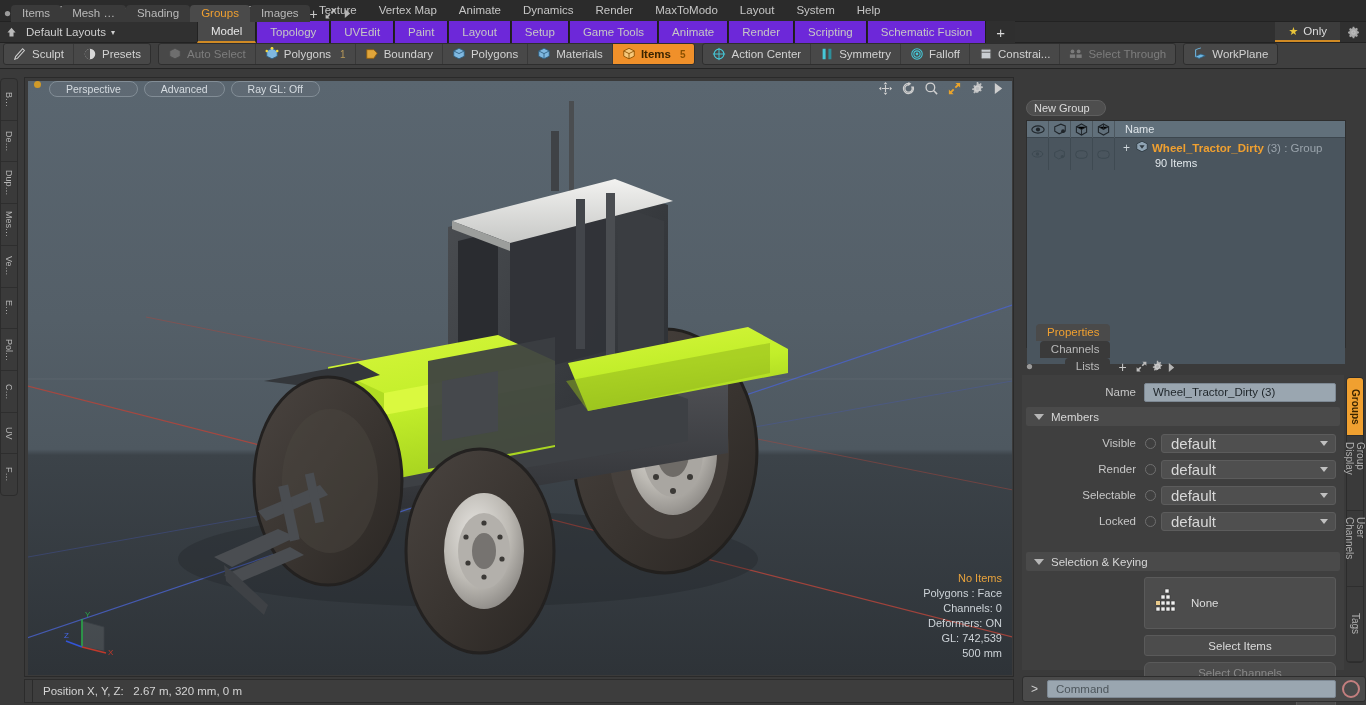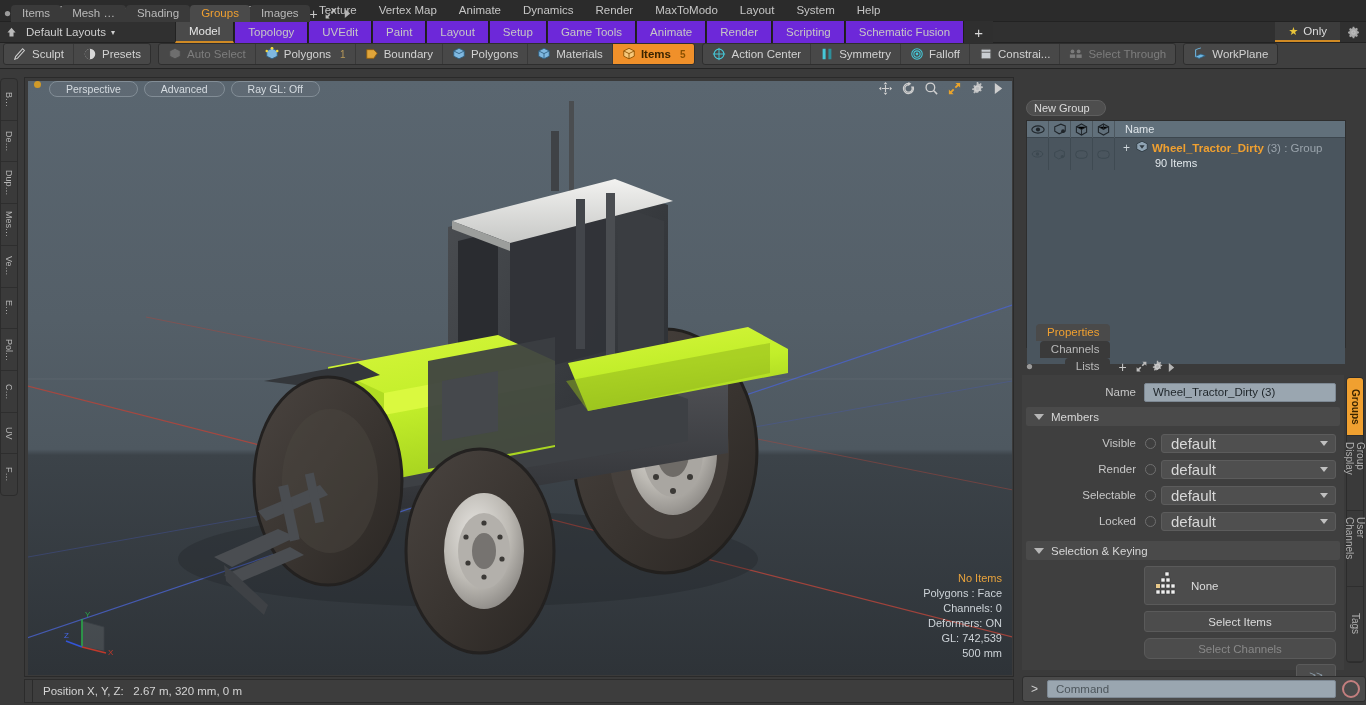--- a/index.html
+++ b/index.html
@@ -12,21 +12,21 @@
     background:#2b2b2b; display:flex; align-items:center; padding-left:8px; }
   .menubar .mi { padding:0 11px; line-height:21px; font-size:11.5px; color:#c6c6c6; white-space:nowrap; }
 
   
   .layoutbar { position:absolute; left:0; top:21px; width:1366px; height:22px;
     background:#303030; border-top:1px solid #222; border-bottom:1px solid #222;
     display:flex; align-items:center; }
   .home-icon { width:22px; height:22px; display:flex; align-items:center; justify-content:center; }
   .layout-name { font-size:11.5px; color:#cfcfcf; padding-left:4px; white-space:nowrap; }
   .layout-caret { margin-left:5px; font-size:8px; color:#cfcfcf; }
-  .tabstrip { display:flex; align-items:stretch; height:22px; margin-left:60px; }
+  .tabstrip { display:flex; align-items:stretch; height:22px; margin-left:82px; }
   .ltab { padding:0 13px; display:flex; align-items:center; font-size:11.5px;
     color:#c6c6c6; border-left:1px solid #222; border-right:1px solid #1d1d1d;
     background:#6d28d9; white-space:nowrap; }
   .ltab.active { background:#4a4a4a; color:#e6e6e6; border-bottom:2px solid #d08a24; }
   .ltab.plus { background:#2f2f2f; border:none; color:#d8d8d8; font-size:15px; padding:0 10px; }
   .layout-right { margin-left:auto; display:flex; align-items:center; height:22px; }
   .only-btn { display:flex; align-items:center; gap:5px; padding:0 13px; height:20px;
     background:#3c3c3c; border-bottom:2px solid #d08a24; color:#dcdcdc; font-size:11.5px; }
   .star { color:#e8c43a; font-size:11px; }
   .gear-sm { width:26px; display:flex; align-items:center; justify-content:center; }
@@ -130,21 +130,21 @@
     border-left:4px solid transparent; border-right:4px solid transparent; border-top:5px solid #c0c0c0; }
   .pcircle { width:11px; height:11px; border-radius:50%; border:1px solid #6f6f6f;
     margin-right:6px; margin-left:1px; flex:0 0 11px; }
   .psection { height:19px; background:#4a4a4a; border-radius:2px; margin:2px 4px 6px 4px;
     display:flex; align-items:center; padding-left:8px; font-size:11.5px; color:#d6d6d6; gap:7px; }
   .tri { width:0; height:0; border-left:5px solid transparent; border-right:5px solid transparent;
     border-top:6px solid #b6b6b6; }
   .pbtn { height:21px; background:#4c4c4c; border:1px solid #5a5a5a; border-radius:3px;
     display:flex; align-items:center; justify-content:center; font-size:11.5px; color:#dcdcdc; }
   .pbtn.dim { color:#888; }
-  .noneblock { height:39px; background:#4c4c4c; border:1px solid #5a5a5a; border-radius:3px;
+  .noneblock { height:52px; background:#4c4c4c; border:1px solid #5a5a5a; border-radius:3px;
     display:flex; align-items:center; padding-left:10px; gap:12px; }
 
   .rrail { position:absolute; left:1346px; top:377px; width:18px; height:286px;
     background:#3a3a3a; border:1px solid #2c2c2c; border-radius:4px; display:flex; flex-direction:column; }
   .rvtab { display:flex; align-items:center; justify-content:center; writing-mode:vertical-rl;
     font-size:10px; color:#b0b0b0; border-bottom:1px solid #2e2e2e; padding:6px 0; }
   .rvtab.active { background:#f0a030; color:#3a2400; font-weight:bold; border-radius:3px 3px 0 0; }
 
   .cmdbar { position:absolute; left:1022px; top:676px; width:344px; height:26px;
     background:#4a4a4a; border:1px solid #2e2e2e; border-radius:3px; display:flex; align-items:center; padding:0 5px; gap:6px; }
@@ -724,21 +724,21 @@
       <div class="prow">
         <div class="plabel">Locked</div>
         <span class="pcircle" style="margin-right: 5px;"></span>
         <div class="pselect">
           <span>default</span>
           <span class="arr"></span>
         </div>
       </div>
     </div>
 
-  <div class="psection" style="margin-top:9px;text-align:center;">
+  <div class="psection" style="margin-top:20px;text-align:center;">
     <span class="tri"></span>
     <span>Selection &amp; Keying</span>
   </div>
 
   <div style="padding-left:122px;padding-right:8px;">
     <div class="noneblock">
       <span>
         <svg width="24" height="28" viewBox="0 0 24 28">
           <g fill="#efefef" stroke="#3a3a3a" stroke-width="0.6">
             <rect x="10" y="1" width="4" height="4"></rect>

